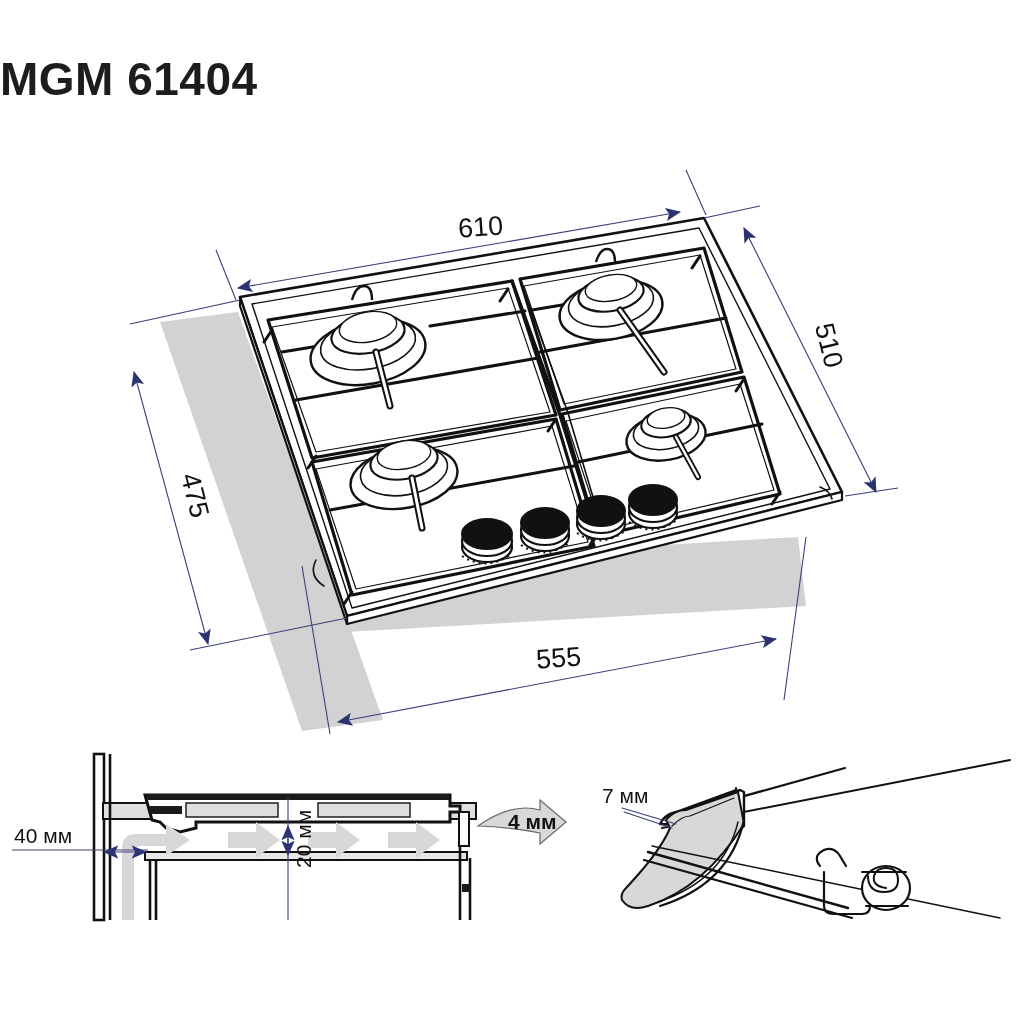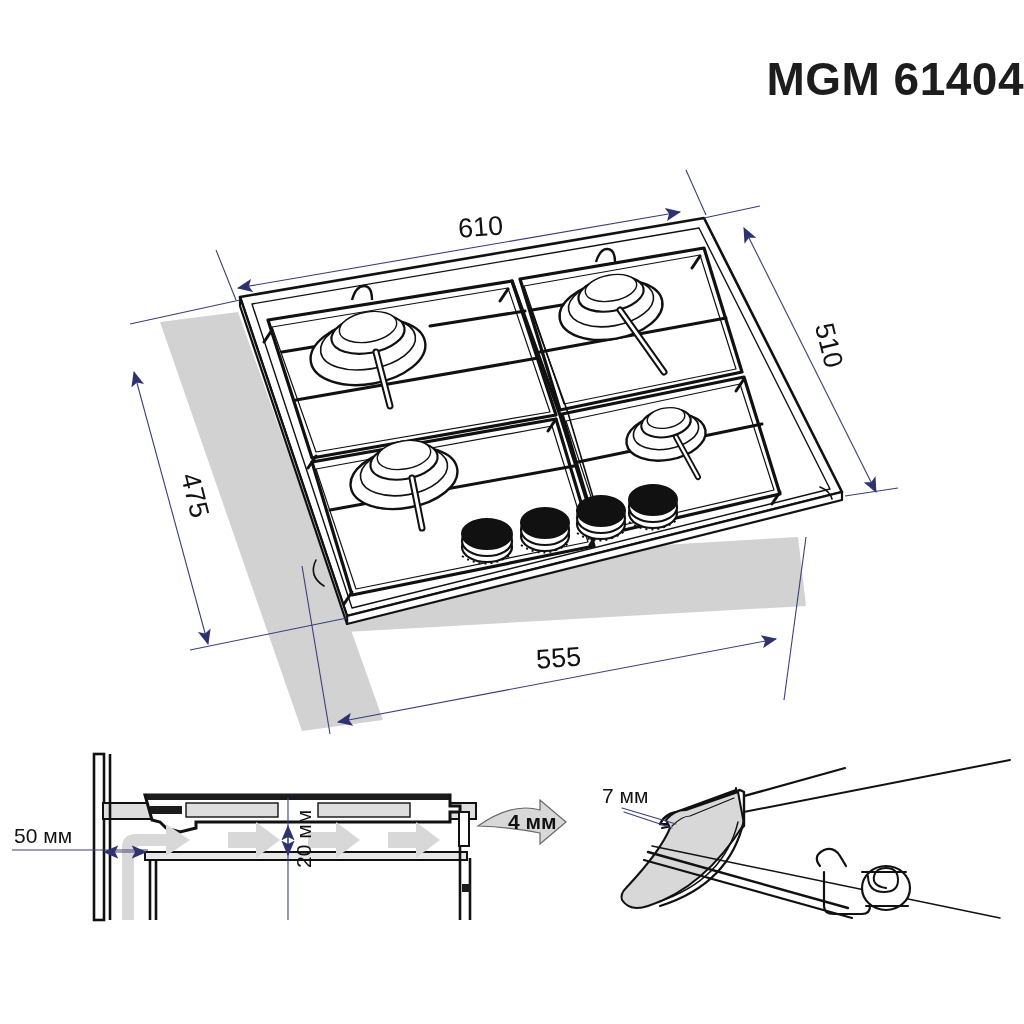--- a/index.html
+++ b/index.html
@@ -19,21 +19,21 @@
   #page {
     position: relative;
     width: 1024px;
     height: 1024px;
   }
   .title {
     position: absolute;
     left: 0;
     top: 52px;
     width: 1024px;
-    text-align: right;
+    text-align: left;
     font-size: 46px;
     font-weight: bold;
     letter-spacing: 0.5px;
     color: #1d1d1d;
     font-family: "Liberation Sans", sans-serif;
   }
   .stage {
     position: absolute;
     left: 0;
     top: 0;
@@ -307,19 +307,19 @@
           <line x1="624" y1="812" x2="672" y2="828"></line>
         </g>
       </g>
     </svg>
 
     <div class="dimtext dim-610">610</div>
     <div class="dimtext dim-510">510</div>
     <div class="dimtext dim-475">475</div>
     <div class="dimtext dim-555">555</div>
 
-    <div class="dimtext small dim-50">50 мм</div>
+    <div class="dimtext small dim-50">40 мм</div>
     <div class="dimtext small dim-20">20 мм</div>
     <div class="dimtext small dim-4">4 мм</div>
     <div class="dimtext small dim-2">7 мм</div>
 
   </div>
 </div>
 
 </body></html>

